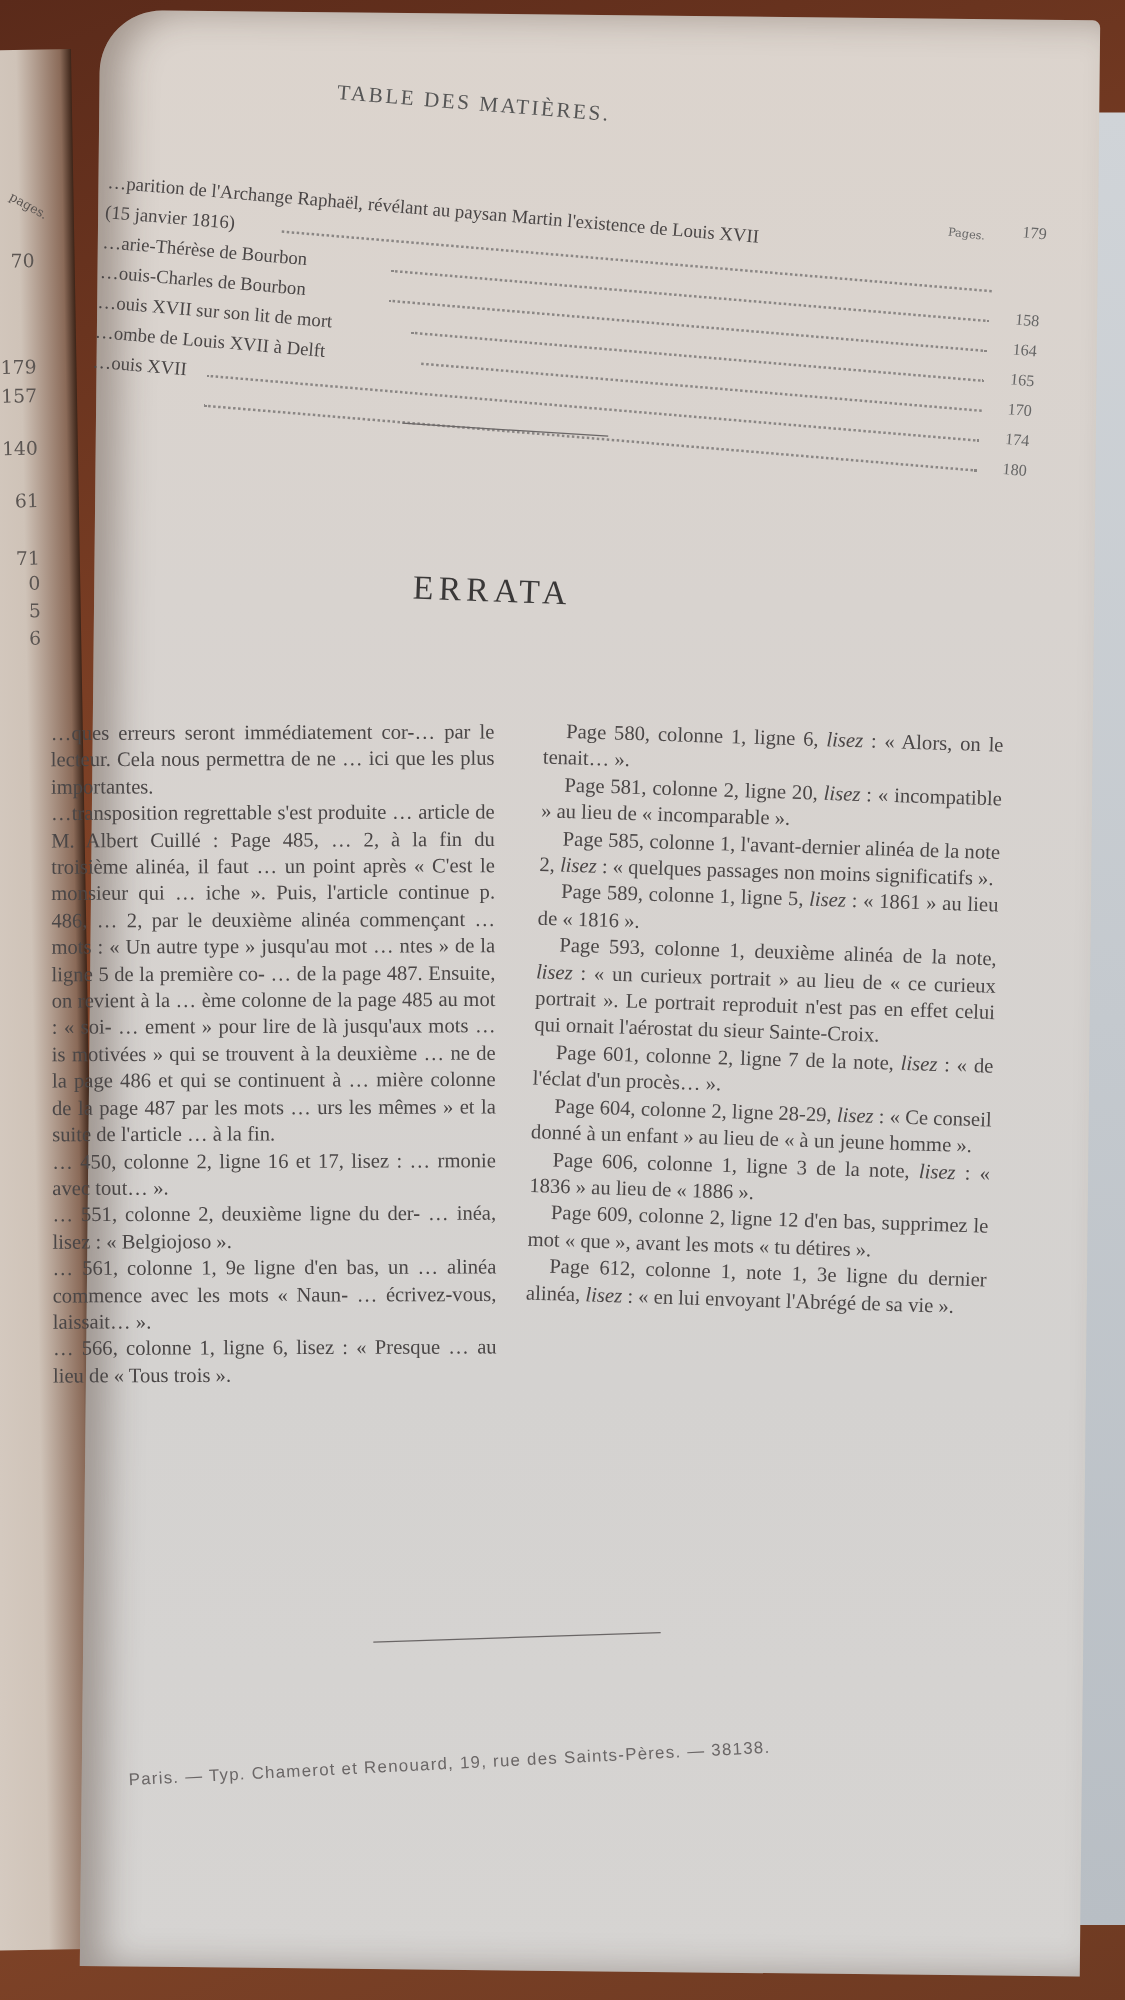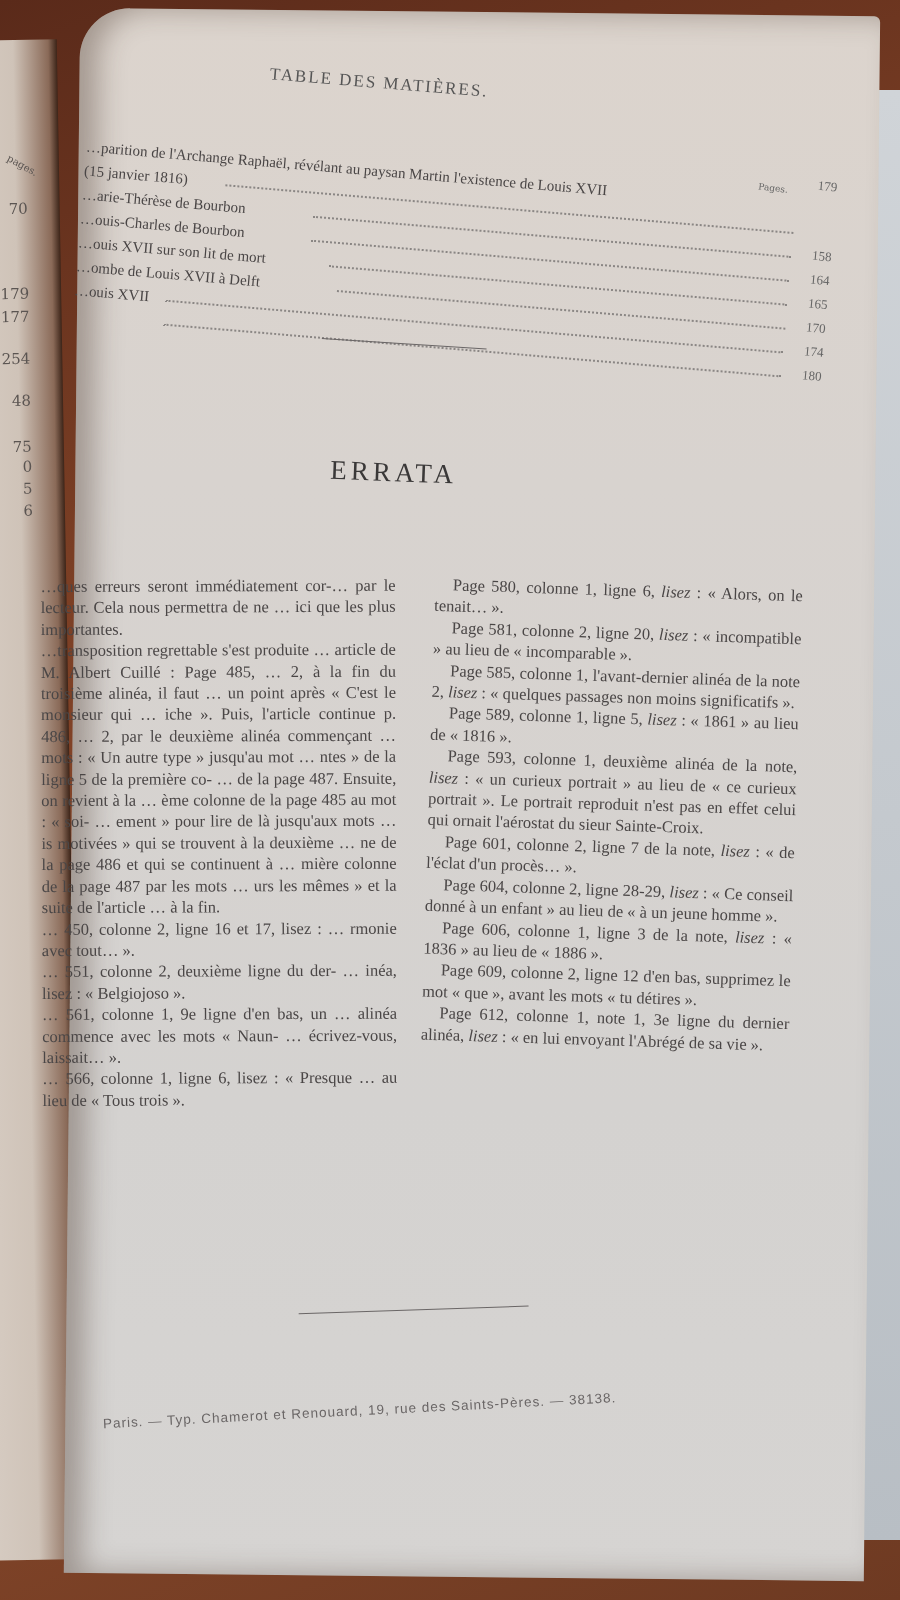--- a/index.html
+++ b/index.html
@@ -68,24 +68,24 @@
   }
 </style>
 </head>
 <body>
 
 <div class="left-page">
   <div class="nums">
     <div style="top:0px;font-size:10px;right:10px;transform:rotate(30deg)">pages.</div>
     <div style="top:40px">70</div>
     <div style="top:125px">179</div>
-    <div style="top:148px">177</div>
-    <div style="top:190px">254</div>
-    <div style="top:232px">48</div>
-    <div style="top:278px">75</div>
+    <div style="top:148px">157</div>
+    <div style="top:190px">140</div>
+    <div style="top:232px">61</div>
+    <div style="top:278px">71</div>
     <div style="top:298px">0</div>
     <div style="top:320px">5</div>
     <div style="top:342px">6</div>
   </div>
 </div>
 
 <div class="tablecloth"></div>
 
 <div class="page">
   <div class="toc-title">TABLE DES MATIÈRES.</div>

